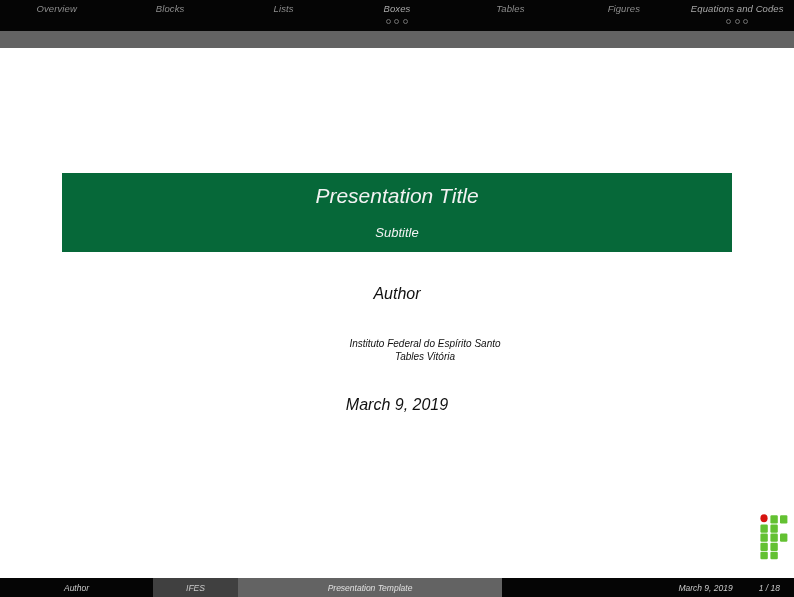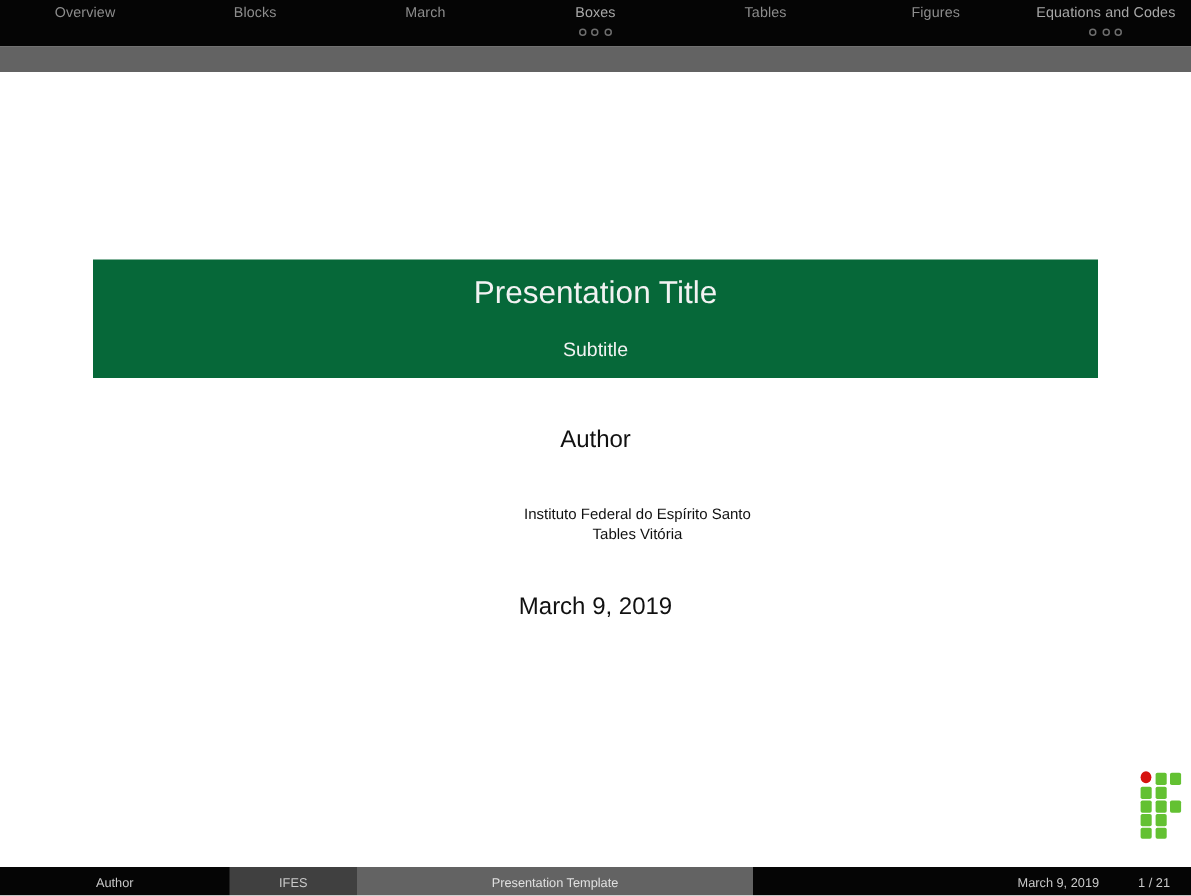--- a/index.html
+++ b/index.html
@@ -9,20 +9,21 @@
   }
   body {
     font-family: "Liberation Sans", sans-serif;
   }
   .slide {
     position: relative;
     width: 794px;
     height: 597px;
     background: #ffffff;
     overflow: hidden;
+    font-style: italic;
   }
 
   
   .navbar {
     position: absolute;
     left: 0;
     top: 0;
     width: 794px;
     height: 31px;
     background: #050505;
@@ -180,21 +181,21 @@
 
     <div class="nav-item">
       <span class="nav-label">Overview</span>
     </div>
 
     <div class="nav-item">
       <span class="nav-label">Blocks</span>
     </div>
 
     <div class="nav-item">
-      <span class="nav-label">March</span>
+      <span class="nav-label">Lists</span>
     </div>
 
     <div class="nav-item">
       <span class="nav-label active">Boxes</span>
       <span class="nav-dots">
         <span class="nav-dot"></span>
         <span class="nav-dot"></span>
         <span class="nav-dot"></span>
       </span>
     </div>
@@ -255,17 +256,17 @@
       <rect x="21.0" y="19.6" width="7.4" height="8.2" rx="1.2" fill="#63c132"></rect>
     </svg>
   </div>
 
   <div class="footer">
     <div class="foot-seg foot-author">Author</div>
     <div class="foot-seg foot-inst">IFES</div>
     <div class="foot-seg foot-title">Presentation Template</div>
     <div class="foot-seg foot-right">
       <span class="foot-date">March 9, 2019</span>
-      <span class="foot-page">1 / 21</span>
+      <span class="foot-page">1 / 18</span>
     </div>
   </div>
 
 </div>
 
 </body></html>

